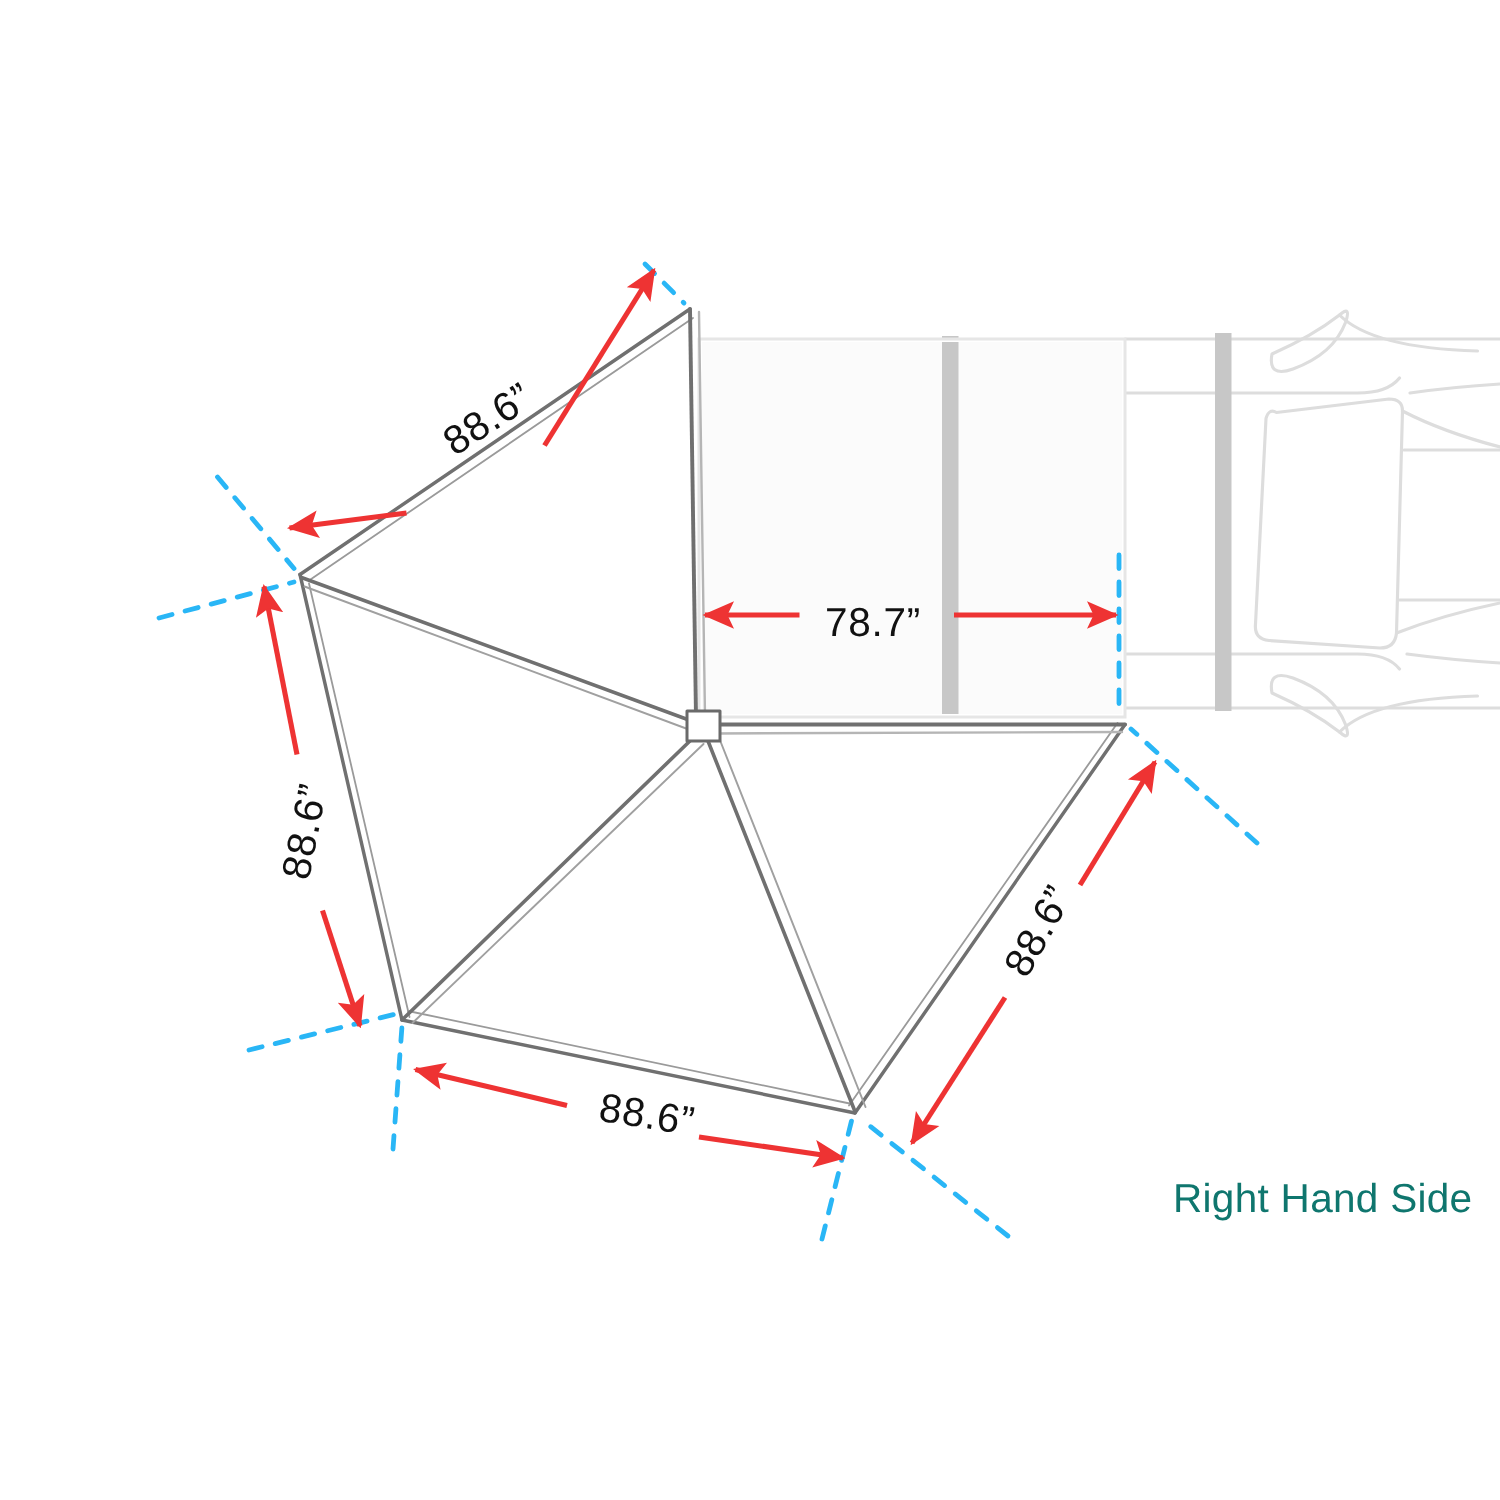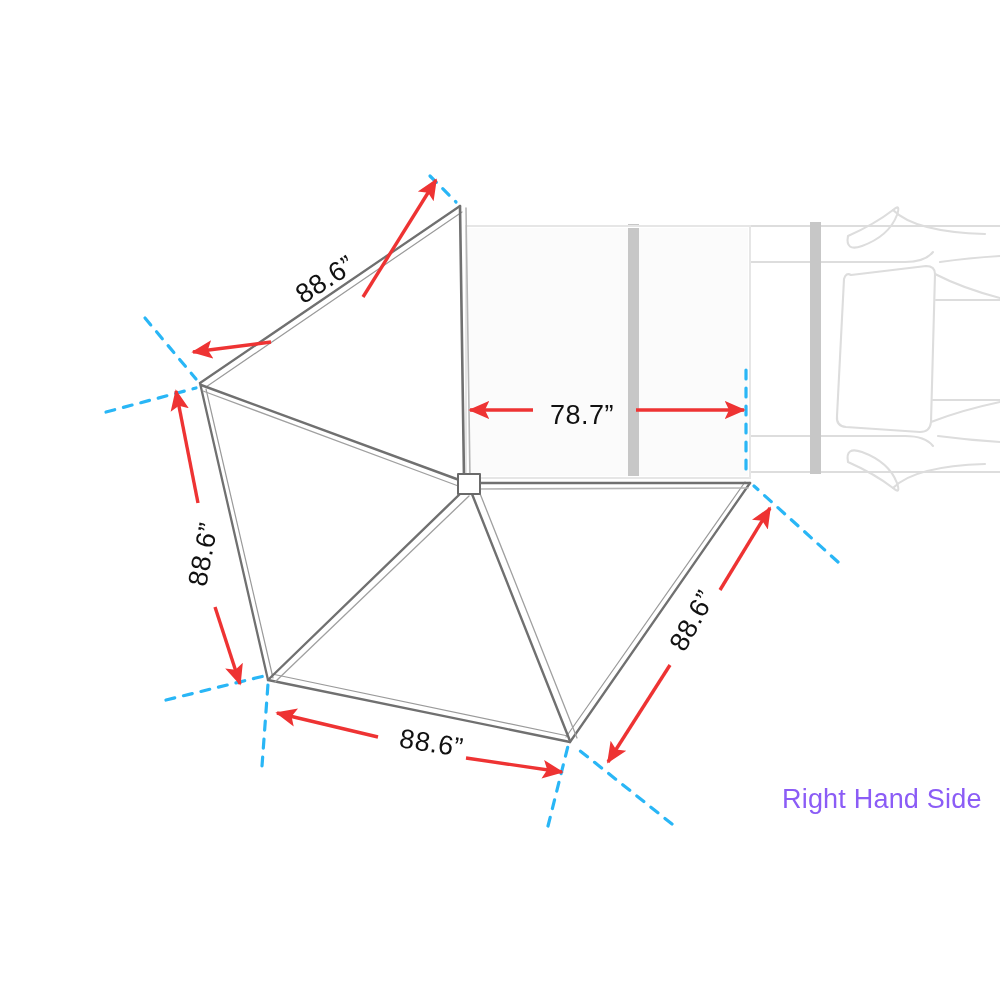--- a/index.html
+++ b/index.html
@@ -16,21 +16,21 @@
     font-size:27px;
     font-weight:400;
     fill:#111111;
     letter-spacing:0.5px;
   }
   .side-label{
     position:absolute;
     font-family:"Liberation Sans","DejaVu Sans",sans-serif;
     font-size:27px;
     font-weight:400;
-    color:#8b5cf6;
+    color:#0f766e;
     white-space:nowrap;
     letter-spacing:0.2px;
   }
 </style>
 </head>
 <body>
 
 <div id="stage">
 
   <svg id="diagram" viewBox="0 0 1000 1000">

